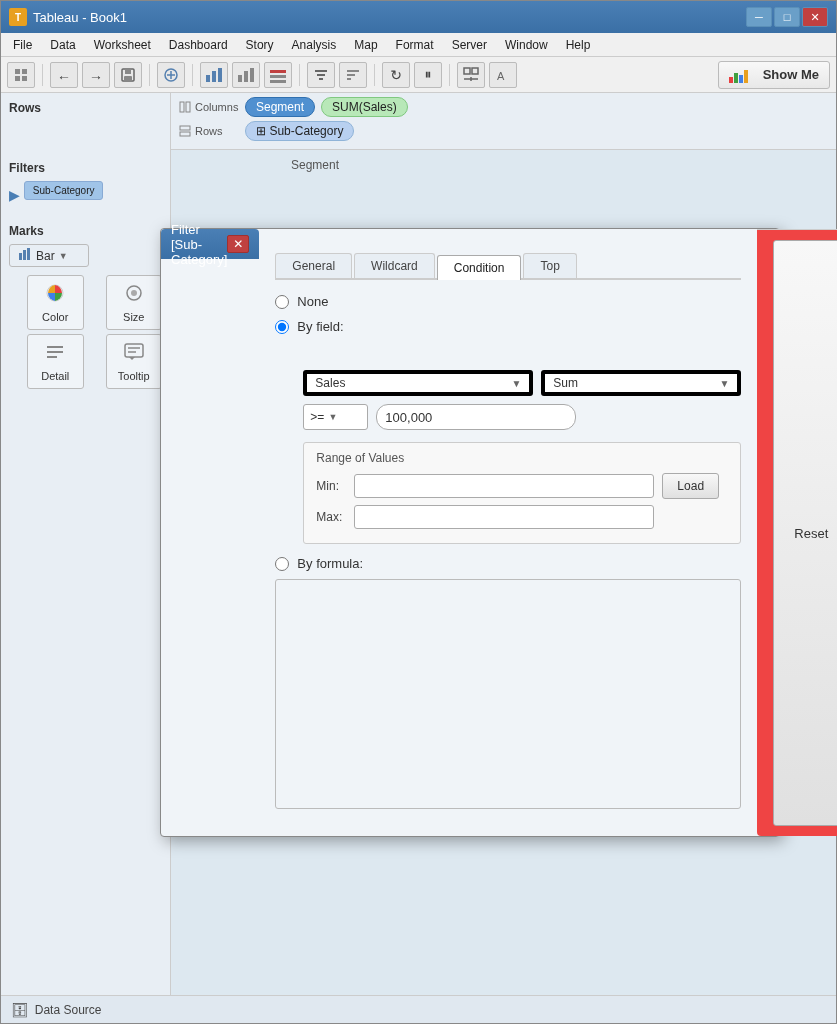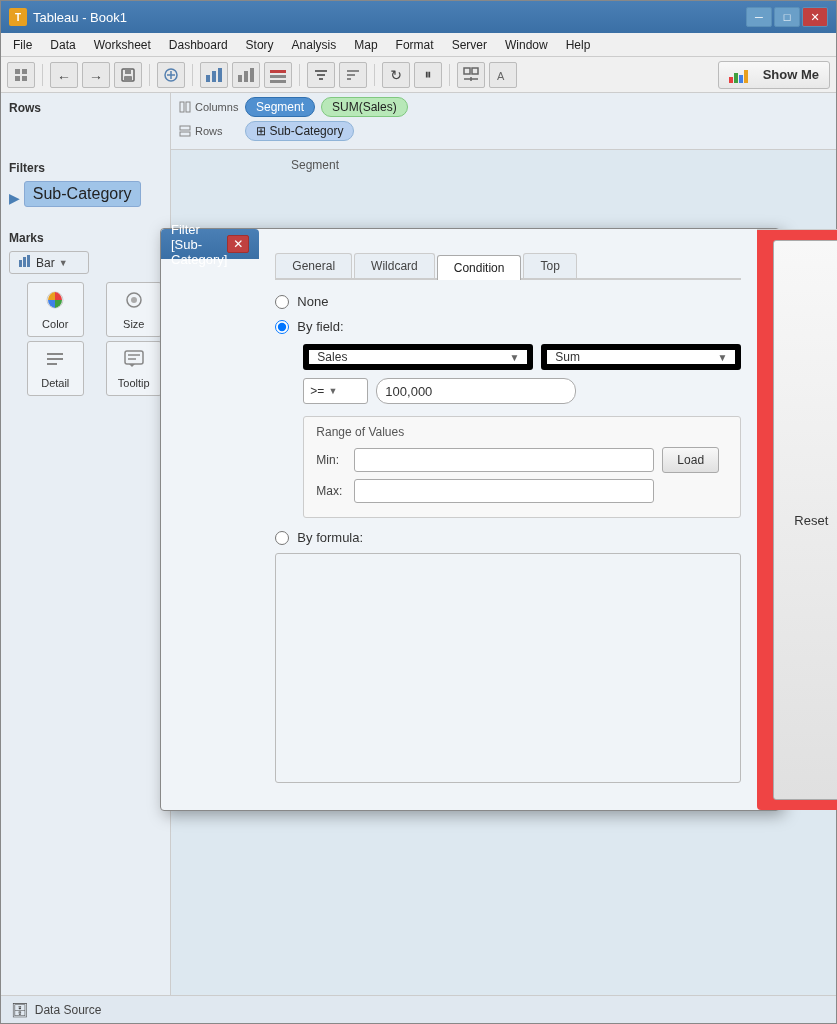--- a/index.html
+++ b/index.html
@@ -164,21 +164,21 @@
       font-size: 12px;
       font-weight: bold;
       color: #333;
       margin-bottom: 6px;
     }
     .filter-chip {
       background: #a0c4e8;
       border: 1px solid #88aad4;
       border-radius: 3px;
       padding: 3px 8px;
-      font-size: 16px;
+      font-size: 10px;
       color: #222;
       display: inline-block;
       margin-bottom: 8px;
       cursor: pointer;
     }
     .marks-section {
       margin-top: 16px;
     }
     .mark-type {
       background: #e8eef4;
@@ -394,30 +394,31 @@
       flex-direction: column;
       gap: 8px;
     }
     .field-row {
       display: flex;
       gap: 8px;
       align-items: center;
     }
     .select-box {
       background: white;
-      border: 6px solid #000000;
+      border: 4px solid #000000;
       border-radius: 3px;
       padding: 4px 8px;
       font-size: 12px;
       color: #333;
       cursor: pointer;
       display: flex;
       align-items: center;
       justify-content: space-between;
       height: 26px;
+      margin-top: 26px;
     }
     .select-box.wide {
       width: 230px;
     }
     .select-box.medium {
       width: 200px;
     }
     .select-box-arrow {
       font-size: 10px;
       color: #666;

